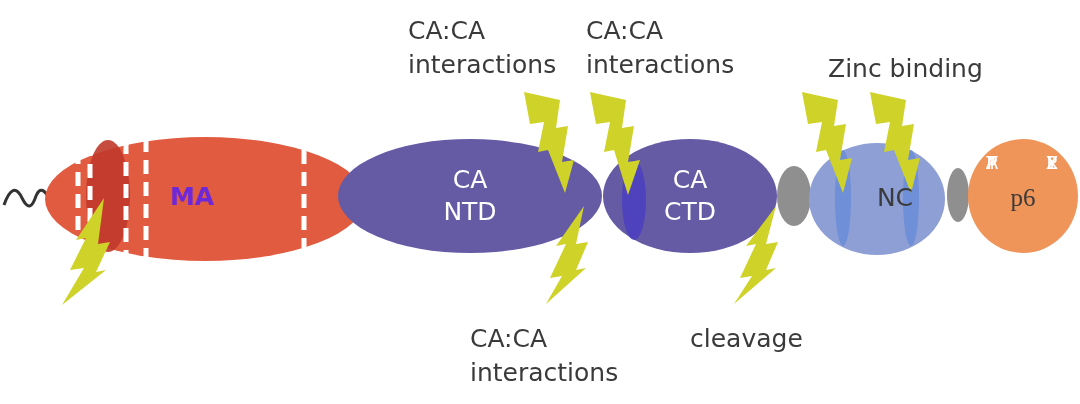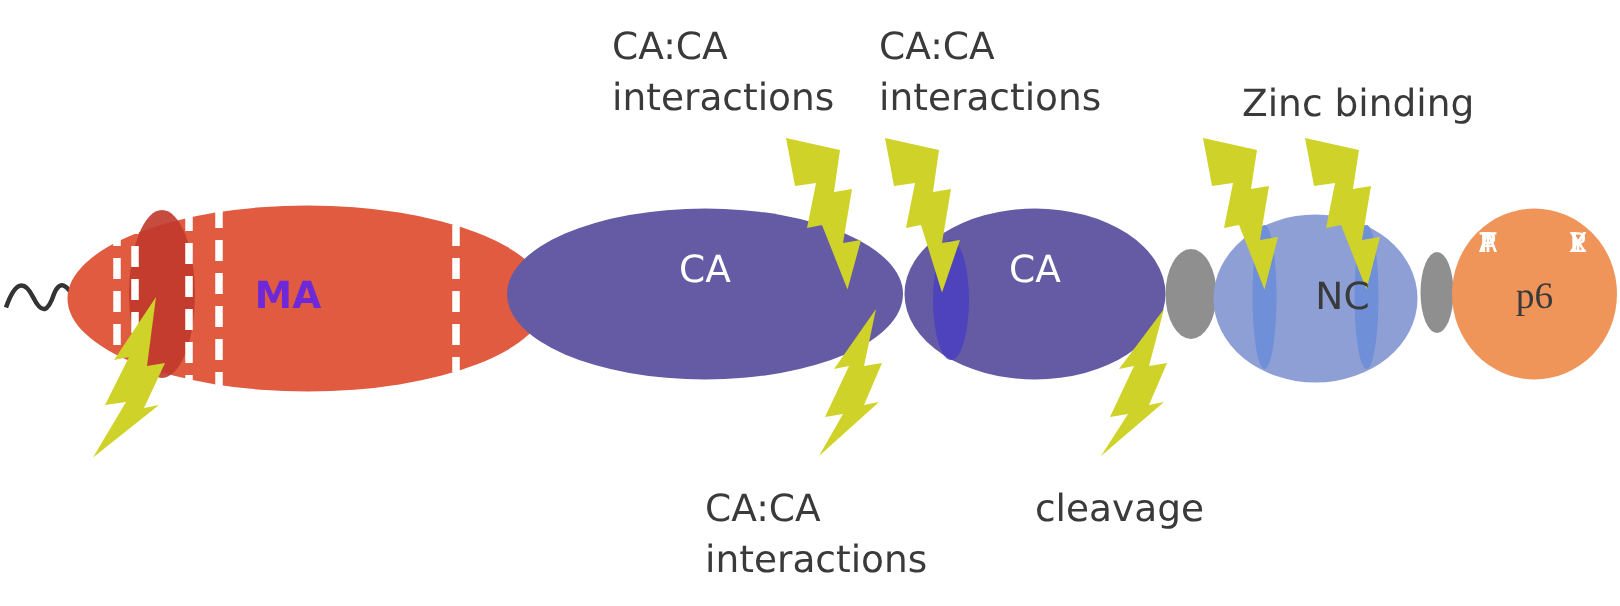--- a/index.html
+++ b/index.html
@@ -61,24 +61,26 @@
 
     <polygon points="802,92 838,100 834,126 846,124 840,160 852,158 843,193 826,150 816,152 822,122 808,124"></polygon>
     <polygon points="870,92 906,100 902,126 914,124 908,160 920,158 911,193 894,150 884,152 890,122 876,124"></polygon>
   </g>
 </svg>
 
 <div class="dom" style="left:162px; top:181px; width:60px; color:#6d28d9;font-weight:bold;">MA</div>
 
 <div class="dom" style="left:430px; top:164px; width:80px; color:#ffffff;">
   <div>CA</div>
+  <div>NTD</div>
 </div>
 
 <div class="dom" style="left:650px; top:164px; width:80px; color:#ffffff;">
   <div>CA</div>
+  <div>CTD</div>
 </div>
 
 <div class="dom" style="left:865px; top:182px; width:60px; color:#3a3a3a;">NC</div>
 
 <div class="dom" style="left:1000px; top:182px; width:46px; color:#3a3a3a;font-family:Liberation Serif, serif;">p6</div>
 
 <div style="position:absolute; left:984px; top:153px;">
   <div class="letters">P</div>
   <div class="letters">T</div>
   <div class="letters">A</div>

